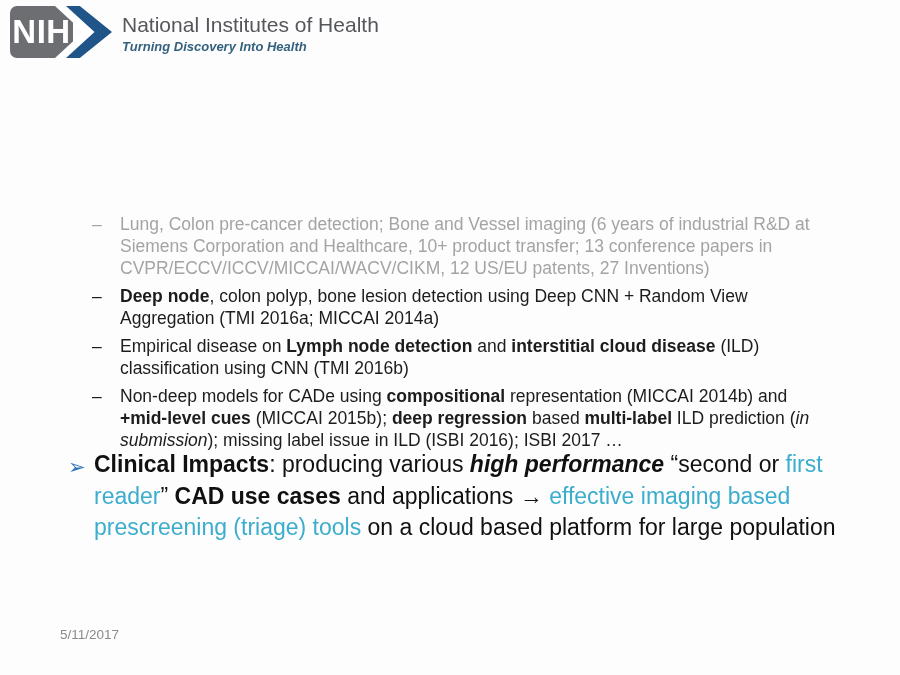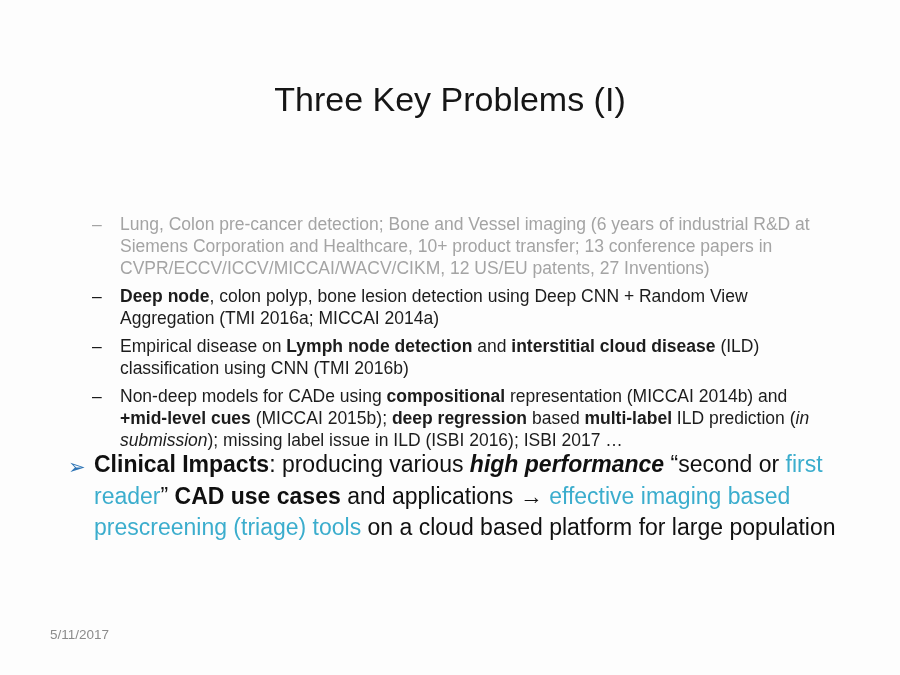--- a/index.html
+++ b/index.html
@@ -56,31 +56,41 @@
   .clinical {
     position:absolute; left:68px; top:449px; width:748px;
     padding-left:26px; font-size:23px; line-height:31.5px; color:#101010;
   }
   .clinical .marker {
     position:absolute; left:0; top:2px; font-size:21px; color:#2e75b6;
   }
   .teal { color:#3badcd; }
 
   
-  .date { position:absolute; left:50px; top:627px; font-size:13.5px; color:#8b8b8b; }
+  .date { position:absolute; left:60px; top:627px; font-size:13.5px; color:#8b8b8b; }
 </style>
 </head>
 <body>
 
 <div class="slide">
 
   <header class="nih-header">
+    <div class="nih-logo">
+      <div class="nih-box">
+        <span>NIH</span>
+      </div>
+      <div class="chev chev-white"></div>
+      <div class="chev chev-navy"></div>
+    </div>
+    <div class="nih-text">
+      <div class="org">National Institutes of Health</div>
+      <div class="tagline">Turning Discovery Into Health</div>
+    </div>
   </header>
 
-  <h1 class="title">Three Key Problems (I)</h1>
 
 
   <div class="bullets">
 
     <div class="li gray">
       <span class="marker">–</span>
       <span>Lung, Colon pre-cancer detection; Bone and Vessel imaging (6 years of industrial R&amp;D at Siemens Corporation and Healthcare, 10+ product transfer; 13 conference papers in CVPR/ECCV/ICCV/MICCAI/WACV/CIKM, 12 US/EU patents, 27 Inventions)</span>
     </div>
 
     <div class="li">

